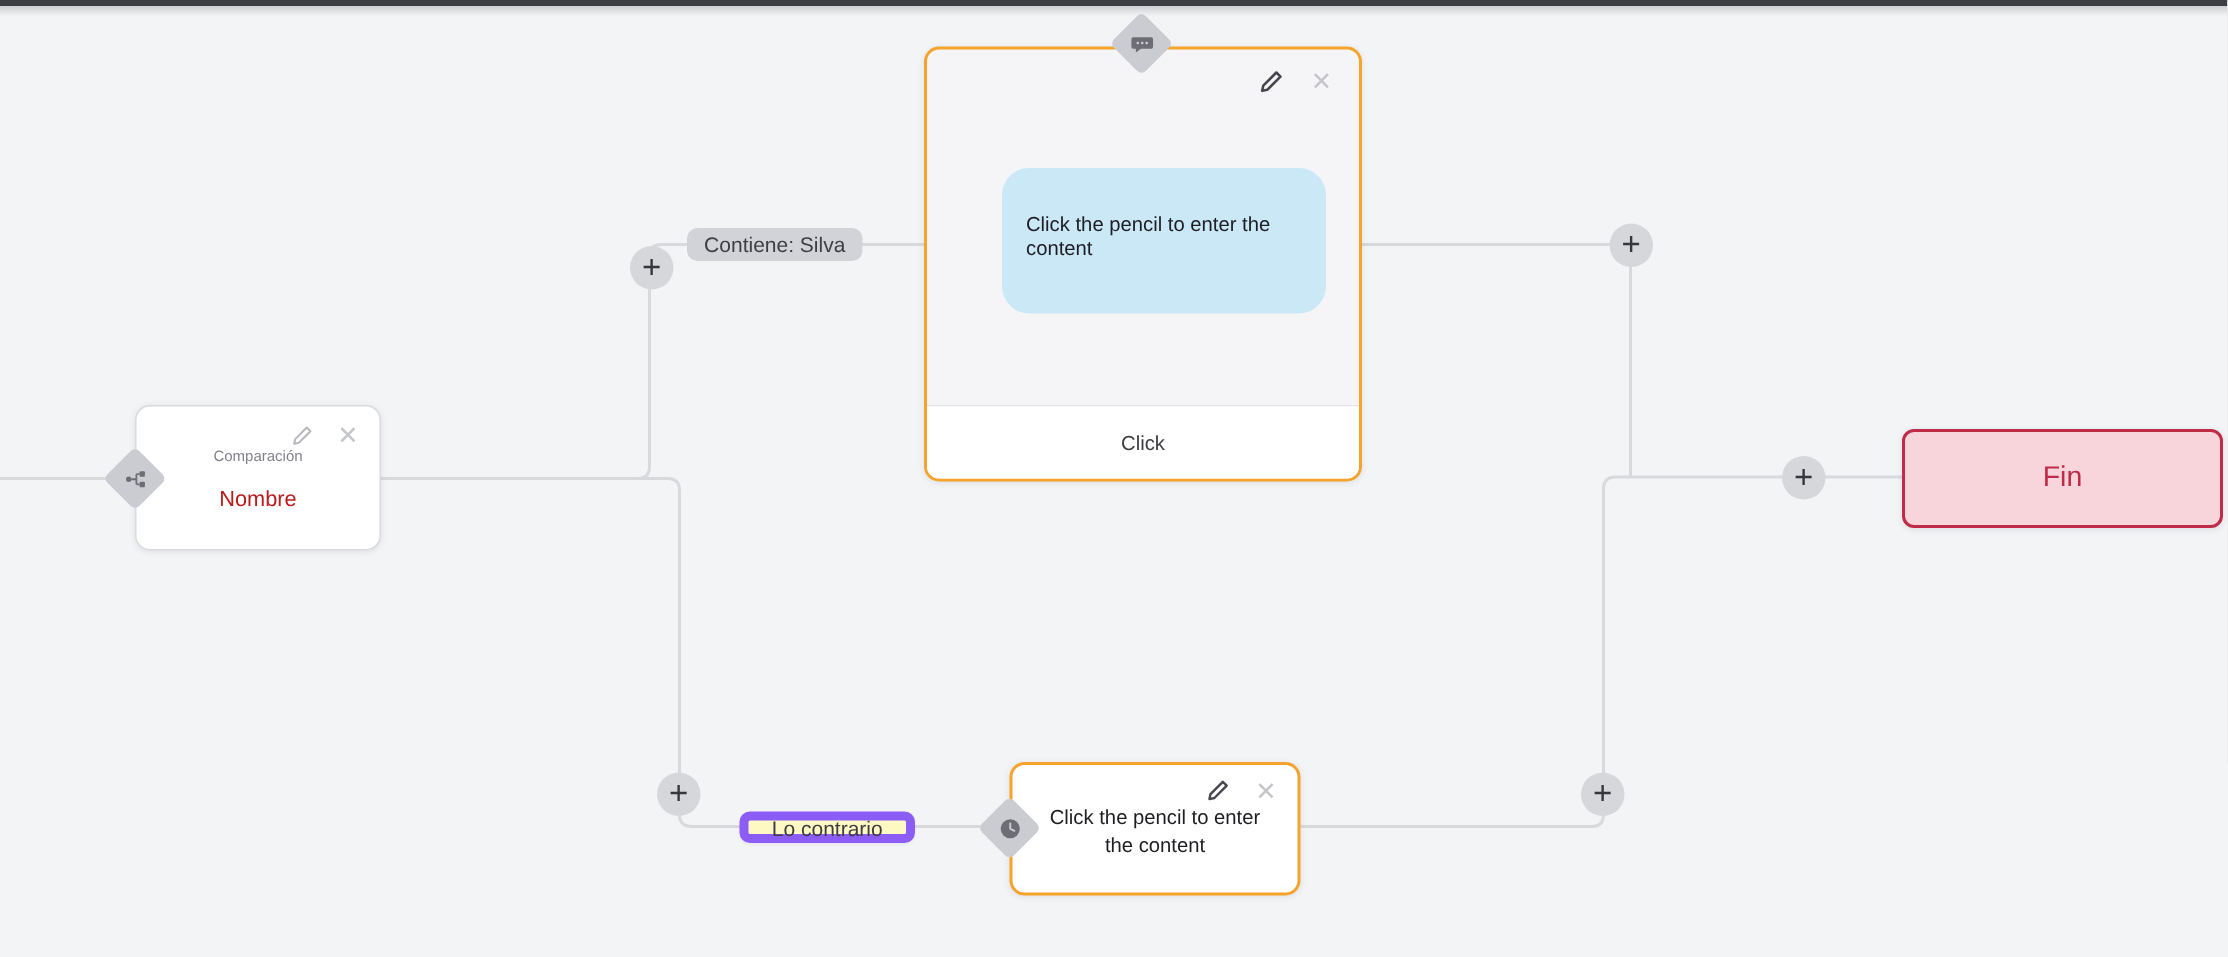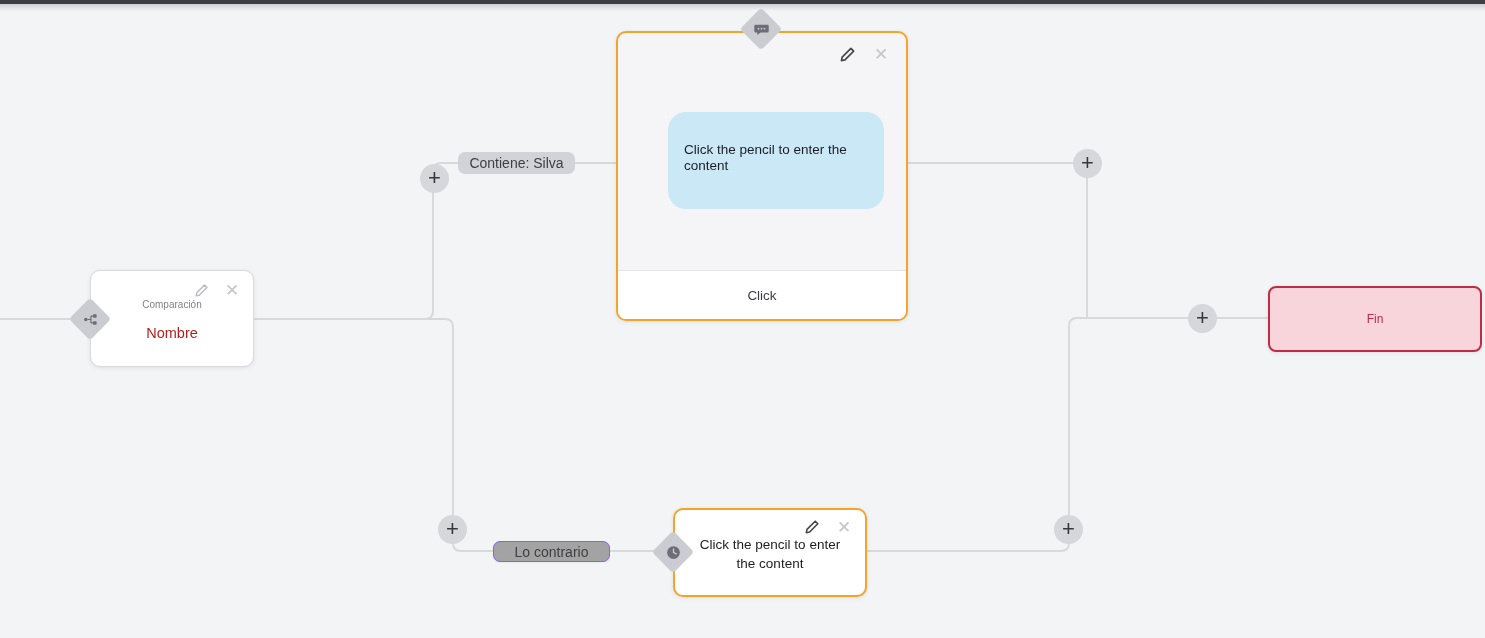--- a/index.html
+++ b/index.html
@@ -38,32 +38,32 @@
   .bubble{position:absolute;left:50px;top:79px;width:216px;height:97px;background:#cbe8f7;border-radius:18px;
     box-sizing:border-box;padding:30px 14px 0 16px;font-size:13.5px;line-height:1.18;color:#1d1d22;}
   .msg-footer{position:absolute;left:0;bottom:0;width:100%;height:48px;background:#ffffff;
     border-top:1px solid #e3e3e8;border-radius:0 0 8px 8px;display:flex;align-items:center;justify-content:center;
     font-size:13.5px;color:#3c3c43;}
 
   
   .delay-text{position:absolute;left:0;top:26px;width:100%;text-align:center;font-size:13.5px;line-height:1.4;color:#1d1d22;}
 
   
-  .end-node{display:flex;align-items:center;justify-content:center;font-size:12px;}
+  .end-node{display:flex;align-items:center;justify-content:center;font-size:19px;}
 
   
   .plus{position:absolute;width:29px;height:29px;border-radius:50%;background:#d6d7db;z-index:4;
     display:flex;align-items:center;justify-content:center;cursor:pointer;}
   .plus span{color:#36363c;font-size:22px;font-weight:400;line-height:1;margin-top:-2px;}
 
   
   .edge-label{position:absolute;z-index:4;display:flex;align-items:center;justify-content:center;
     font-size:14px;color:#3e3e45;border-radius:7px;box-sizing:border-box;}
   .edge-label.gray{background:#d2d3d8;}
-  .edge-label.white{background:#a3a3a3;border:1px solid #8b5cf6;box-shadow:0 1px 2px rgba(60,60,70,.06);}
+  .edge-label.white{background:#fef9c3;border:6px solid #8b5cf6;box-shadow:0 1px 2px rgba(60,60,70,.06);}
 </style>
 </head>
 <body>
 
 <div class="canvas">
 
   <svg class="wires" width="1485" height="638">
     <g fill="none" stroke="#d8d9dd" stroke-width="2">
       <path d="M 0 319 H 90"></path>
       <path d="M 254 319 H 425 Q 433 319 433 311 V 171 Q 433 163 441 163 H 616"></path>

